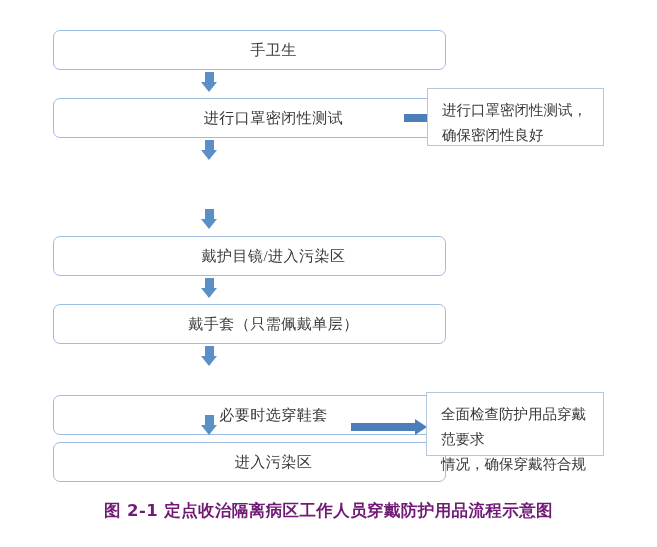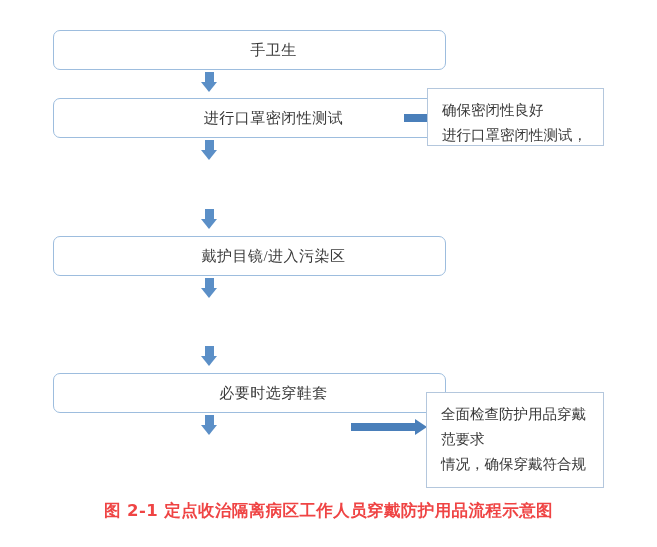--- a/index.html
+++ b/index.html
@@ -110,33 +110,33 @@
     padding: 9px 12px 9px 14px;
   }
   .note-line {
     font-size: 14.5px;
     color: #3a3a3a;
     line-height: 25px;
     white-space: nowrap;
   }
 
   #note-mask-test  { left: 427px; top: 88px;  width: 177px; height: 58px; }
-  #note-check-ppe  { left: 426px; top: 392px; width: 178px; height: 96px; }
+  #note-check-ppe  { left: 426px; top: 392px; width: 178px; height: 64px; }
 
   
   #figure-caption {
     position: absolute;
     left: 0;
     top: 500px;
     width: 657px;
     text-align: center;
     font-family: "DejaVu Sans", "Liberation Sans", sans-serif;
     font-size: 16.5px;
     font-weight: bold;
-    color: #ef4444;
+    color: #701a75;
     letter-spacing: 0.4px;
   }
 </style>
 </head>
 <body>
 
 <div id="flow-canvas">
 
   <div class="proc-box" style="top:30px">
     <span class="proc-label">手卫生</span>
@@ -144,25 +144,31 @@
 
   <div class="proc-box" style="top:98px">
     <span class="proc-label">进行口罩密闭性测试</span>
   </div>
 
 
   <div class="proc-box" style="top:236px">
     <span class="proc-label">戴护目镜/进入污染区</span>
   </div>
 
-
-  <div class="proc-box" style="top:373px">
+  <div class="proc-box" style="top:304px">
+    <span class="proc-label">戴手套（只需佩戴单层）</span>
+  </div>
+
+  <div class="proc-box" style="top:395px">
     <span class="proc-label">必要时选穿鞋套</span>
   </div>
 
+  <div class="proc-box" style="top:442px">
+    <span class="proc-label">进入污染区</span>
+  </div>
 
   <div class="arrow-down" style="top:72px">
     <span class="shaft"></span>
     <span class="head"></span>
   </div>
   <div class="arrow-down" style="top:140px">
     <span class="shaft"></span>
     <span class="head"></span>
   </div>
   <div class="arrow-down" style="top:209px">
@@ -186,22 +192,22 @@
     <span class="shaft"></span>
     <span class="head"></span>
   </div>
 
   <div class="arrow-right" id="arrow-to-note-check">
     <span class="shaft"></span>
     <span class="head"></span>
   </div>
 
   <div class="note-box" id="note-mask-test">
+    <div class="note-line">进行口罩密闭性测试，</div>
     <div class="note-line">确保密闭性良好</div>
-    <div class="note-line">进行口罩密闭性测试，</div>
   </div>
 
   <div class="note-box" id="note-check-ppe">
     <div class="note-line">全面检查防护用品穿戴</div>
     <div class="note-line">范要求</div>
     <div class="note-line">情况，确保穿戴符合规</div>
   </div>
 
 </div>
 

